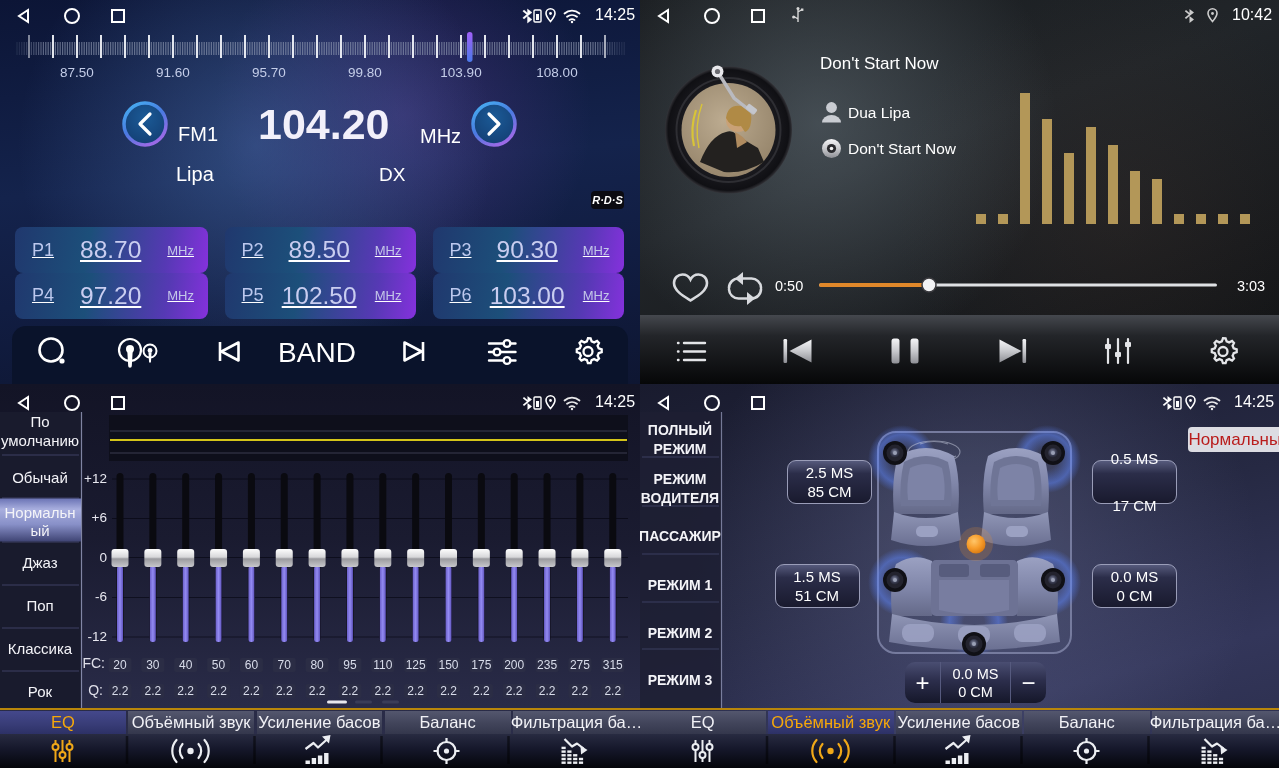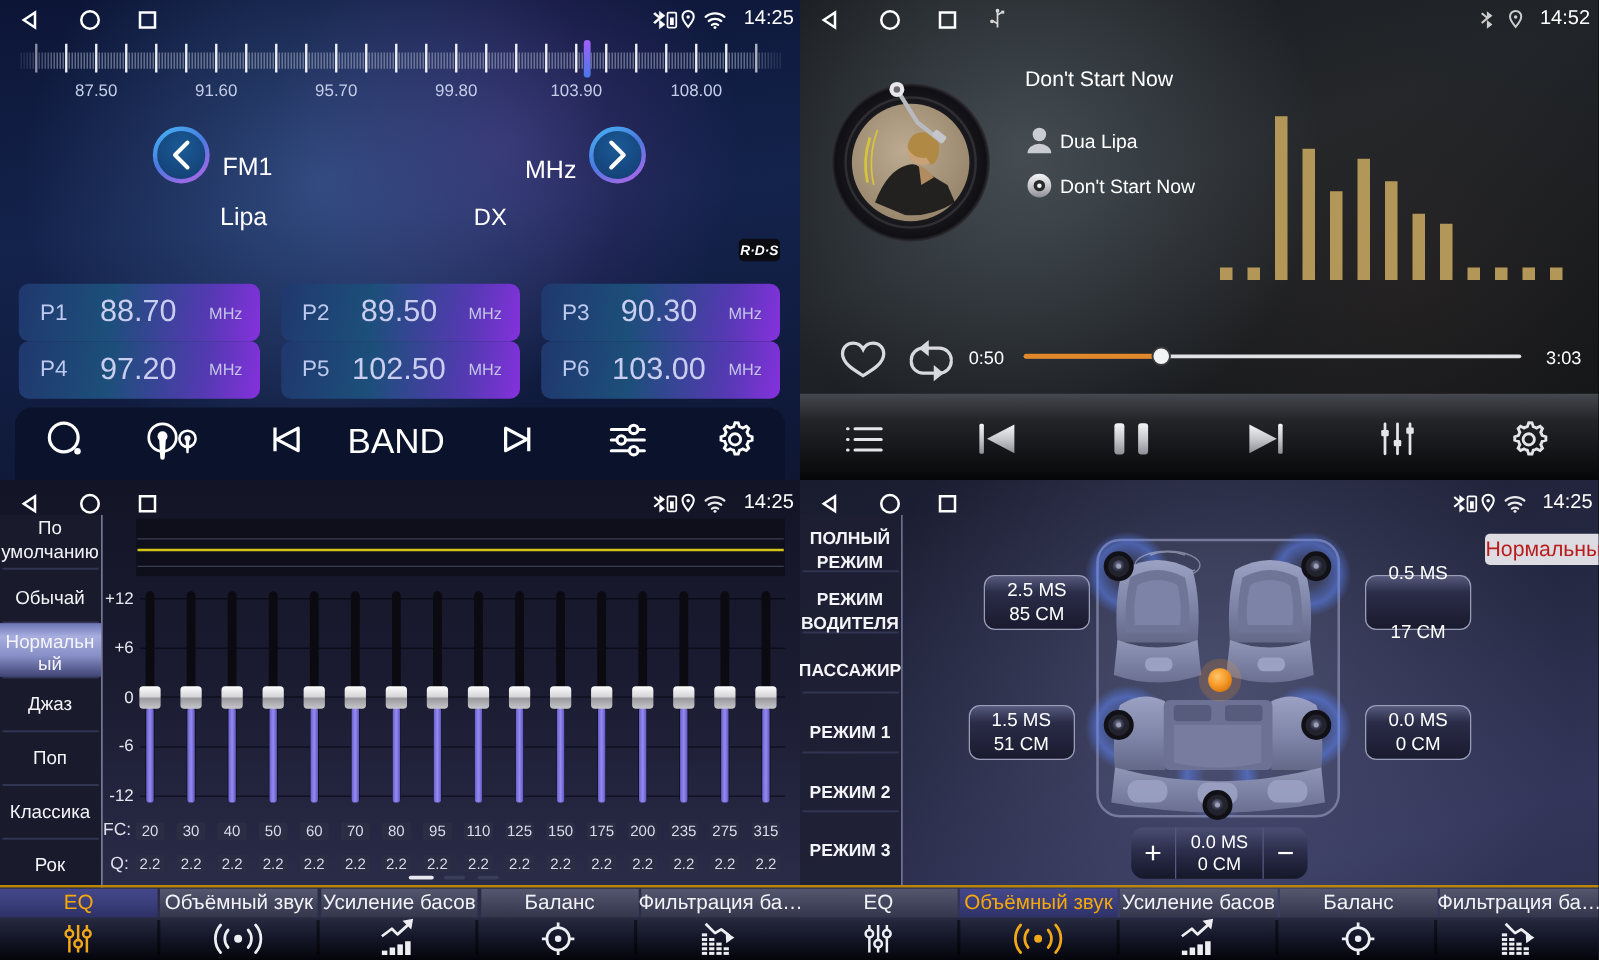--- a/index.html
+++ b/index.html
@@ -22,20 +22,21 @@
   #br { left:640px; top:384px; width:639px; height:384px;
     background: radial-gradient(circle 380px at 52% 45%, rgba(105,110,150,0.45), rgba(105,110,150,0) 75%),
                 linear-gradient(165deg,#191b2e 0%, #262943 45%, #33365a 75%, #2b2e4c 100%);
   }
   .abs { position:absolute; }
   svg { display:block; }
   .time { position:absolute; font-size:16px; color:#fff; }
   
   .preset { position:absolute; height:46px; border-radius:8px; display:flex; align-items:center;
     background: linear-gradient(100deg, #20386e 0%, #1c4f7a 38%, #5639b4 78%, #8531dd 100%);
+    text-decoration: underline;
   }
   .preset .pn { font-size:18px; color:#bcc8ee; margin-left:17px; }
   .preset .pf { font-size:24.5px; color:#c9cdf0; flex:1; text-align:center; }
   .preset .pm { font-size:13px; color:#c3c6e8; margin-right:14px; }
   
   .tabbar { position:absolute; left:0; bottom:0; width:100%; height:61px; }
   .tabline { position:absolute; left:0; top:1px; width:100%; height:2px; background:#b8860b; }
   .tabs { position:absolute; left:0; top:4px; width:100%; height:23px; display:flex; }
   .tab { width:126px; margin-right:2.5px; display:flex; align-items:center; justify-content:center;
      font-size:16.5px; white-space:nowrap; color:#f1f1f6; background:linear-gradient(180deg,#54576e 0%, #41445a 55%, #34374c 100%); }
@@ -403,20 +404,21 @@
         <path d="M489 360.5 h14.5 M510.5 360.5 h5"></path>
           <circle cx="507" cy="360.5" r="3.4"></circle>
       </g>
 
       <g stroke="#fff" stroke-width="2.3" fill="none">
         <path d="M588 338.2 l2.6 0.1 1 3 a10.5 10.5 0 0 1 2.6 1.1 l2.9 -1.4 1.9 1.9 -1.4 2.9 a10.5 10.5 0 0 1 1.1 2.6 l3 1 0 2.7 -3 1 a10.5 10.5 0 0 1 -1.1 2.6 l1.4 2.9 -1.9 1.9 -2.9 -1.4 a10.5 10.5 0 0 1 -2.6 1.1 l-1 3 -2.7 0 -1 -3 a10.5 10.5 0 0 1 -2.6 -1.1 l-2.9 1.4 -1.9 -1.9 1.4 -2.9 a10.5 10.5 0 0 1 -1.1 -2.6 l-3 -1 0 -2.7 3 -1 a10.5 10.5 0 0 1 1.1 -2.6 l-1.4 -2.9 1.9 -1.9 2.9 1.4 a10.5 10.5 0 0 1 2.6 -1.1 z"></path>
         <circle cx="588" cy="351.5" r="4.5"></circle>
       </g>
     </svg>
     <div class="time" style="left:595px;top:6px;">14:25</div>
+    <div class="abs" style="left:258px;top:100px;width:125px;text-align:center;font-size:43px;font-weight:bold;color:#f2f0fa;">104.20</div>
     <div class="abs" style="left:178px;top:123px;font-size:20px;color:#fff;">FM1</div>
     <div class="abs" style="left:420px;top:125px;font-size:20px;color:#fff;">MHz</div>
     <div class="abs" style="left:176px;top:163px;font-size:20px;color:#fff;">Lipa</div>
     <div class="abs" style="left:379px;top:164px;font-size:19px;color:#fff;">DX</div>
     <div class="preset" style="left:15px;top:227px;width:193px;">
         <span class="pn">P1</span>
         <span class="pf">88.70</span>
         <span class="pm">MHz</span>
       </div>
     <div class="preset" style="left:224.5px;top:227px;width:191px;">
@@ -586,21 +588,21 @@
         <rect x="465" y="344" width="6" height="5" rx="1" stroke="none"></rect>
         <rect x="475" y="352" width="6" height="5" rx="1" stroke="none"></rect>
         <rect x="485" y="342" width="6" height="5" rx="1" stroke="none"></rect>
       </g>
 
       <g stroke="#e4e5e8" stroke-width="2.3" fill="none">
         <path d="M583 338.2 l2.6 0.1 1 3 a10.5 10.5 0 0 1 2.6 1.1 l2.9 -1.4 1.9 1.9 -1.4 2.9 a10.5 10.5 0 0 1 1.1 2.6 l3 1 0 2.7 -3 1 a10.5 10.5 0 0 1 -1.1 2.6 l1.4 2.9 -1.9 1.9 -2.9 -1.4 a10.5 10.5 0 0 1 -2.6 1.1 l-1 3 -2.7 0 -1 -3 a10.5 10.5 0 0 1 -2.6 -1.1 l-2.9 1.4 -1.9 -1.9 1.4 -2.9 a10.5 10.5 0 0 1 -1.1 -2.6 l-3 -1 0 -2.7 3 -1 a10.5 10.5 0 0 1 1.1 -2.6 l-1.4 -2.9 1.9 -1.9 2.9 1.4 a10.5 10.5 0 0 1 2.6 -1.1 z"></path>
         <circle cx="583" cy="351.5" r="4.5"></circle>
       </g>
     </svg>
-    <div class="time" style="left:592px;top:6px;">14:52</div>
+    <div class="time" style="left:592px;top:6px;">10:42</div>
   </div>
 
   <div id="bl" class="q">
     <svg class="abs" style="left:0;top:0" width="640" height="384" viewBox="0 0 640 384">
       <defs>
         <linearGradient id="selgrad" x1="0" y1="0" x2="0" y2="1">
           <stop offset="0" stop-color="#6b74b5"></stop>
             <stop offset="0.25" stop-color="#a8aede"></stop>
             <stop offset="0.6" stop-color="#8890c8"></stop>
             <stop offset="1" stop-color="#3f4474"></stop>

